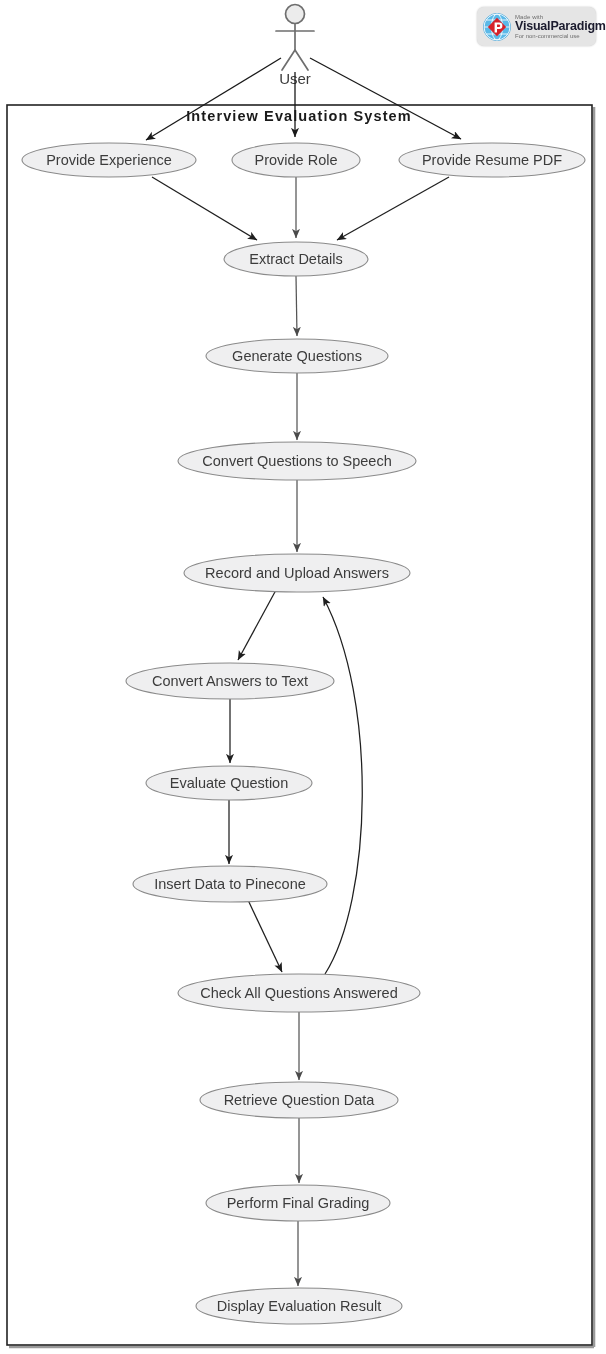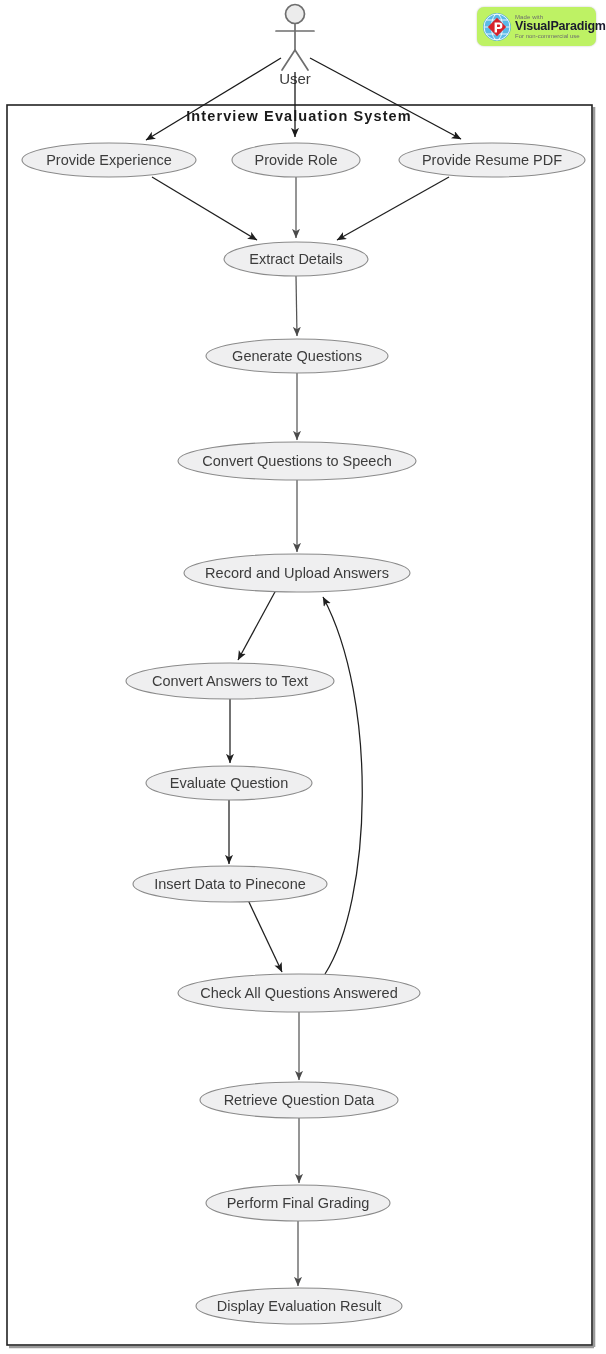--- a/index.html
+++ b/index.html
@@ -83,21 +83,21 @@
     stroke: #1f1f1f;
     stroke-width: 1.25;
     fill: none;
   }
   .vp-logo-box {
     position: absolute;
     left: 477px;
     top: 7px;
     width: 119px;
     height: 39px;
-    background: #bef264;
+    background: #e5e5e5;
     border-radius: 7px;
     box-shadow: 0 0 2px rgba(0,0,0,0.25);
     display: flex;
     align-items: center;
     padding-left: 5px;
     box-sizing: border-box;
   }
   .vp-globe {
     width: 30px;
     height: 30px;

